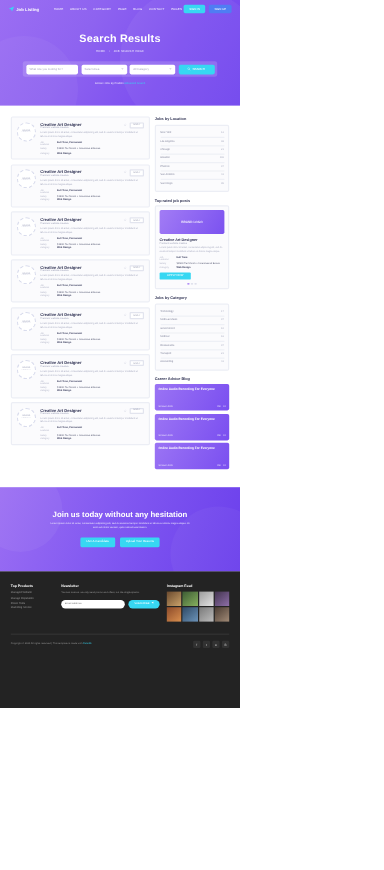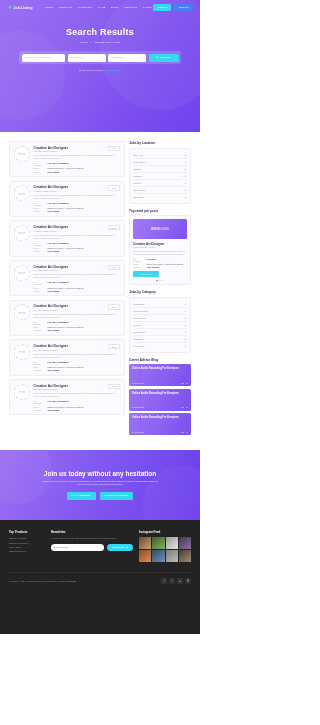--- a/index.html
+++ b/index.html
@@ -9,21 +9,21 @@
     background:#ffffff;
     font-size:3px;
     color:#6b6f8a;
     overflow:hidden;
   }
   .page { width:200px; height:725px; position:relative; }
 
   
   .hero {
     position:relative;
-    height:132px;
+    height:88px;
     background: linear-gradient(120deg,#9b6ef3 0%, #8e63f0 35%, #7c4ef0 70%, #6f44ee 100%);
     overflow:hidden;
   }
   .hero::before{
     content:""; position:absolute; width:120px;height:120px;border-radius:50%;
     background:rgba(255,255,255,0.05); right:-20px; top:-10px;
   }
   .hero::after{
     content:""; position:absolute; width:90px;height:90px;border-radius:50%;
     background:rgba(255,255,255,0.045); left:-25px; top:30px;

